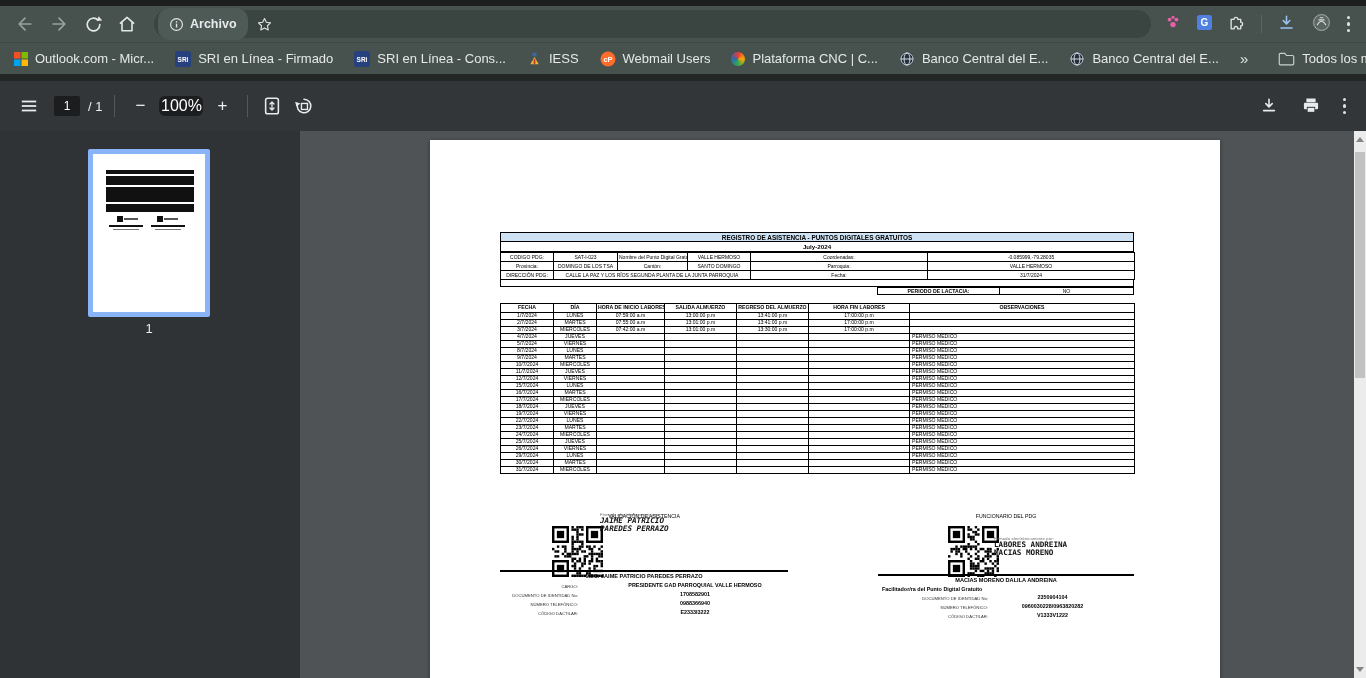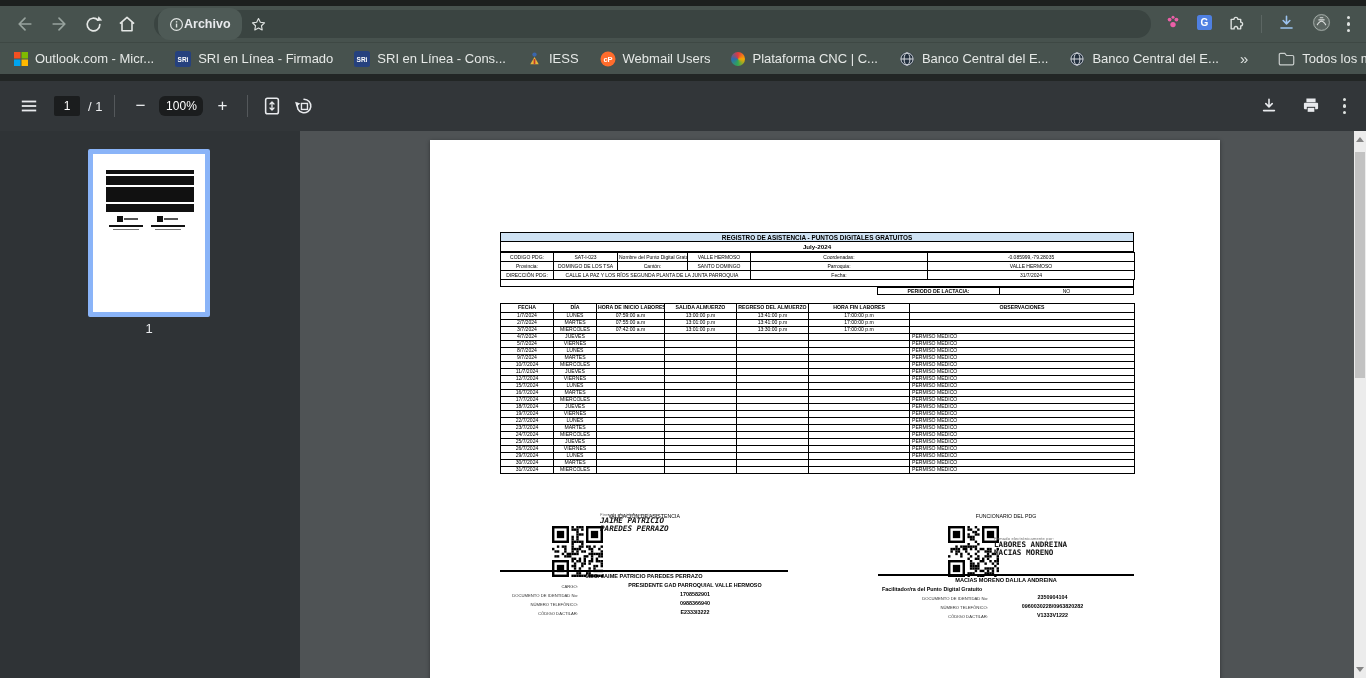--- a/index.html
+++ b/index.html
@@ -4,21 +4,21 @@
 <style>
   html,body{margin:0;padding:0;background:#4f5355;}
   body{width:1366px;height:678px;overflow:hidden;font-family:"Liberation Sans",sans-serif;}
   .stage{position:relative;width:1366px;height:678px;overflow:hidden;}
 
   
   .topstrip{position:absolute;left:0;top:0;width:100%;height:6px;background:#1c1f1e;}
   .toolbar{position:absolute;left:0;top:6px;width:100%;height:36px;background:#47524e;display:flex;align-items:center;padding:0 8px;box-sizing:border-box;}
   .navbtn{width:34px;height:30px;border:none;background:transparent;display:flex;align-items:center;justify-content:center;padding:0;}
   .addressbar{flex:1;height:28px;background:#3a4441;border-radius:15px;display:flex;align-items:center;margin:0 10px;min-width:0;}
-  .chip{height:32px;background:#4e5a56;border-radius:12px;display:flex;align-items:center;gap:0;padding:0 11px;margin-left:4px;flex:0 0 auto;}
+  .chip{height:32px;background:#4e5a56;border-radius:12px;display:flex;align-items:center;gap:6px;padding:0 11px;margin-left:4px;flex:0 0 auto;}
   .chip span{color:#e8eaed;font-size:12.5px;font-weight:bold;}
   .url{flex:1;color:#e6e9e7;font-size:13px;padding-left:10px;white-space:nowrap;overflow:hidden;text-overflow:ellipsis;}
   .starwrap{flex:0 0 auto;margin:0 12px 0 8px;display:flex;}
   .extarea{display:flex;align-items:center;gap:15px;margin:0 8px 0 4px;flex:0 0 auto;}
   .vsep{width:1px;height:18px;background:#5c6switch663;background:#5c6663;}
   .cnc-icon{width:14px;height:14px;border-radius:50%;background:conic-gradient(#e4373e,#f7a800,#32a852,#2b6cb0,#e4373e);display:inline-block;}
   .kebab{display:flex;flex-direction:column;gap:3px;align-items:center;}
   .kebab i{width:3.5px;height:3.5px;border-radius:50%;background:#dfe3e1;display:block;}
 
   .bookmarksbar{position:absolute;left:0;top:42px;width:100%;height:32px;background:#47524e;display:flex;align-items:center;padding:0 14px;box-sizing:border-box;border-top:1px solid rgba(0,0,0,0.12);}
@@ -27,21 +27,21 @@
   .bm-chev{color:#dfe3e1;font-size:15px;margin-right:14px;}
   .bm-all{margin-right:2px;}
 
   .pdfgap{position:absolute;left:0;top:74px;width:100%;height:7px;background:#222625;}
   .pdfbar{position:absolute;left:0;top:81px;width:100%;height:50px;background:#323639;display:flex;align-items:center;padding:0 20px;box-sizing:border-box;}
   .pdftitle{color:#eceef0;font-size:13.5px;margin-left:16px;white-space:nowrap;}
   .pagebox{width:26px;height:20px;background:#1b1d1e;color:#fff;font-size:12px;display:flex;align-items:center;justify-content:center;margin-left:16px;border-radius:2px;}
   .pagetotal{color:#eceef0;font-size:13px;margin-left:8px;}
   .pdfsep{width:1px;height:22px;background:#54585b;margin:0 12px;}
   .zbtn{color:#eceef0;font-size:17px;background:none;border:none;width:26px;height:26px;display:flex;align-items:center;justify-content:center;padding:0;}
-  .zoombox{min-width:44px;height:20px;background:#1b1d1e;color:#fff;font-size:12px;display:flex;align-items:center;justify-content:center;margin:0 6px;border-radius:6px;}
+  .zoombox{min-width:44px;height:20px;background:#1b1d1e;color:#fff;font-size:16px;display:flex;align-items:center;justify-content:center;margin:0 6px;border-radius:6px;}
   .pdfspacer{flex:1;}
   .pdfico{background:none;border:none;padding:0;margin-left:22px;display:flex;align-items:center;justify-content:center;}
 
   
   .viewer{position:absolute;left:0;top:131px;width:100%;height:547px;background:#4f5355;}
   .thumbpanel{position:absolute;left:0;top:0;width:300px;height:100%;background:#2f3336;}
   .thumb{position:absolute;left:88px;top:18px;width:112px;height:158px;background:#fff;border:5px solid #8ab4f8;border-radius:2px;}
   .thumblabel{position:absolute;left:88px;top:190px;width:122px;text-align:center;color:#e8eaed;font-size:13px;}
   .mini{position:absolute;background:#111;}
   .vscroll{position:absolute;right:0;top:0;width:12px;height:100%;background:#ececec;}

